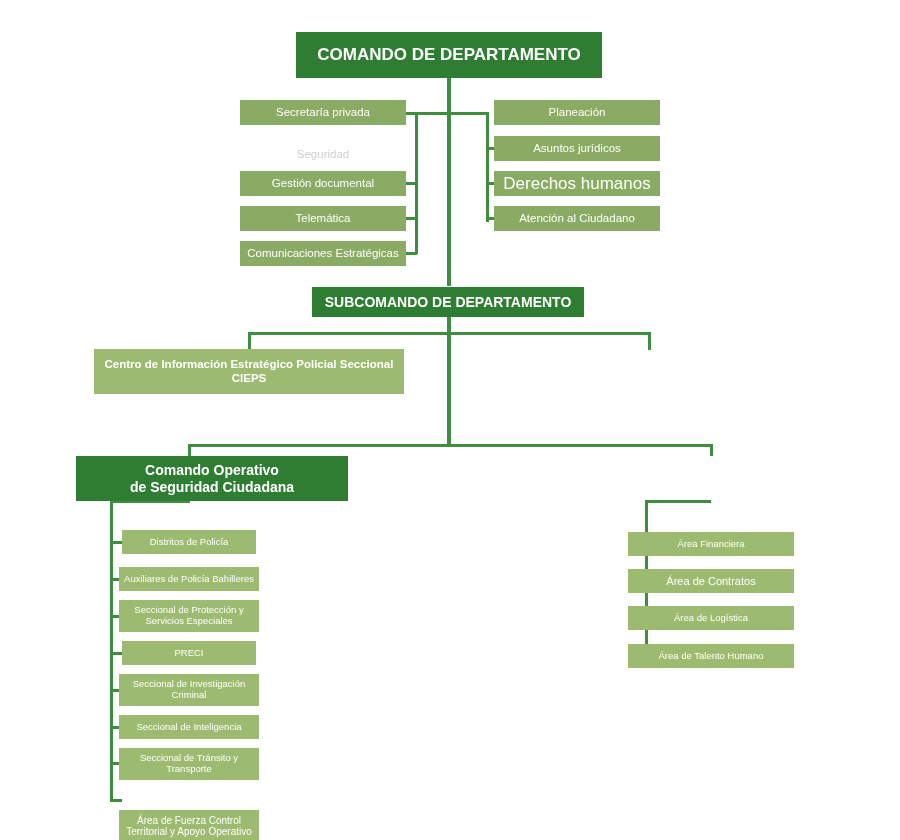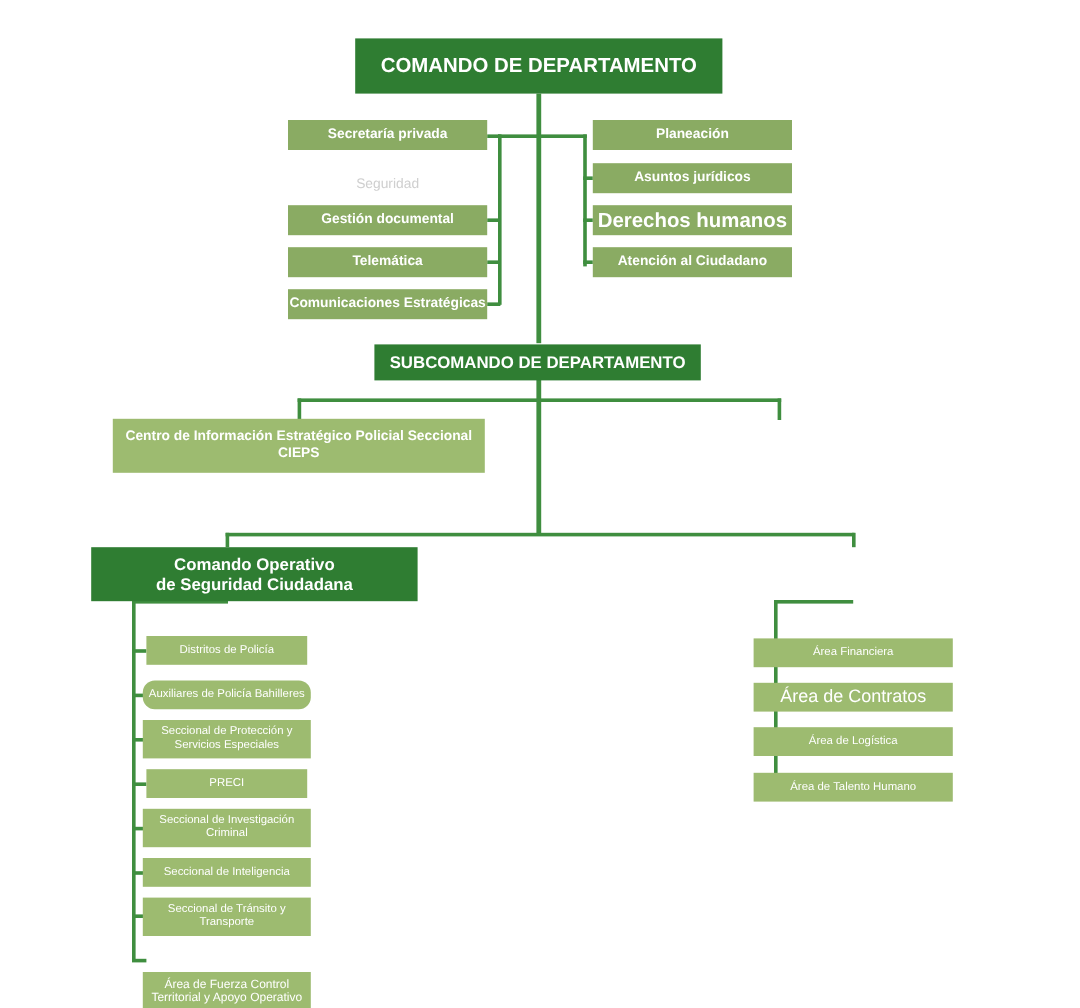--- a/index.html
+++ b/index.html
@@ -17,21 +17,21 @@
     display:flex;
     align-items:center;
     justify-content:center;
     text-align:center;
     color:#ffffff;
     line-height:1.15;
     z-index:3;
   }
   .node span{display:block;width:100%;white-space:pre-line;}
   .dark{background:#2f7d32;font-weight:bold;}
-  .mid{background:#8aab63;font-weight:bold;}
+  .mid{background:#8aab63;font-weight:normal;}
   .light{background:#9dbb70;font-weight:normal;}
   .line{position:absolute;background:#3f8e3f;z-index:1;}
   .plain-label{
     position:absolute;
     color:#cfcfcf;
     display:flex;align-items:flex-end;justify-content:center;
     text-align:center;
     z-index:3;
   }
 </style>
@@ -136,21 +136,21 @@
   <div class="node dark" style="left:76px;top:456px;width:272px;height:45px;font-size:14px;">
     <span>Comando Operativo
 de Seguridad Ciudadana</span>
   </div>
 
 
   <div class="node light" style="left:122px;top:530px;width:134px;height:24px;font-size:9.5px;">
     <span>Distritos de Policía</span>
   </div>
 
-  <div class="node light" style="left:119px;top:567px;width:140px;height:24px;font-size:9.5px;border-radius:10px;">
+  <div class="node light" style="left:119px;top:567px;width:140px;height:24px;font-size:9.5px;">
     <span>Auxiliares de Policía Bahilleres</span>
   </div>
 
   <div class="node light" style="left:119px;top:600px;width:140px;height:32px;font-size:9.5px;">
     <span>Seccional de Protección y
 Servicios Especiales</span>
   </div>
 
   <div class="node light" style="left:122px;top:641px;width:134px;height:24px;font-size:9.5px;">
     <span>PRECI</span>
@@ -172,21 +172,21 @@
 
   <div class="node light" style="left:119px;top:810px;width:140px;height:32px;font-size:10px;">
     <span>Área de Fuerza Control
 Territorial y Apoyo Operativo</span>
   </div>
 
   <div class="node light" style="left:628px;top:532px;width:166px;height:24px;font-size:9.5px;">
     <span>Área Financiera</span>
   </div>
 
-  <div class="node light" style="left:628px;top:569px;width:166px;height:24px;font-size:15px;">
+  <div class="node light" style="left:628px;top:569px;width:166px;height:24px;font-size:11px;">
     <span>Área de Contratos</span>
   </div>
 
   <div class="node light" style="left:628px;top:606px;width:166px;height:24px;font-size:9.5px;">
     <span>Área de Logística</span>
   </div>
 
   <div class="node light" style="left:628px;top:644px;width:166px;height:24px;font-size:9.5px;">
     <span>Área de Talento Humano</span>
   </div>

